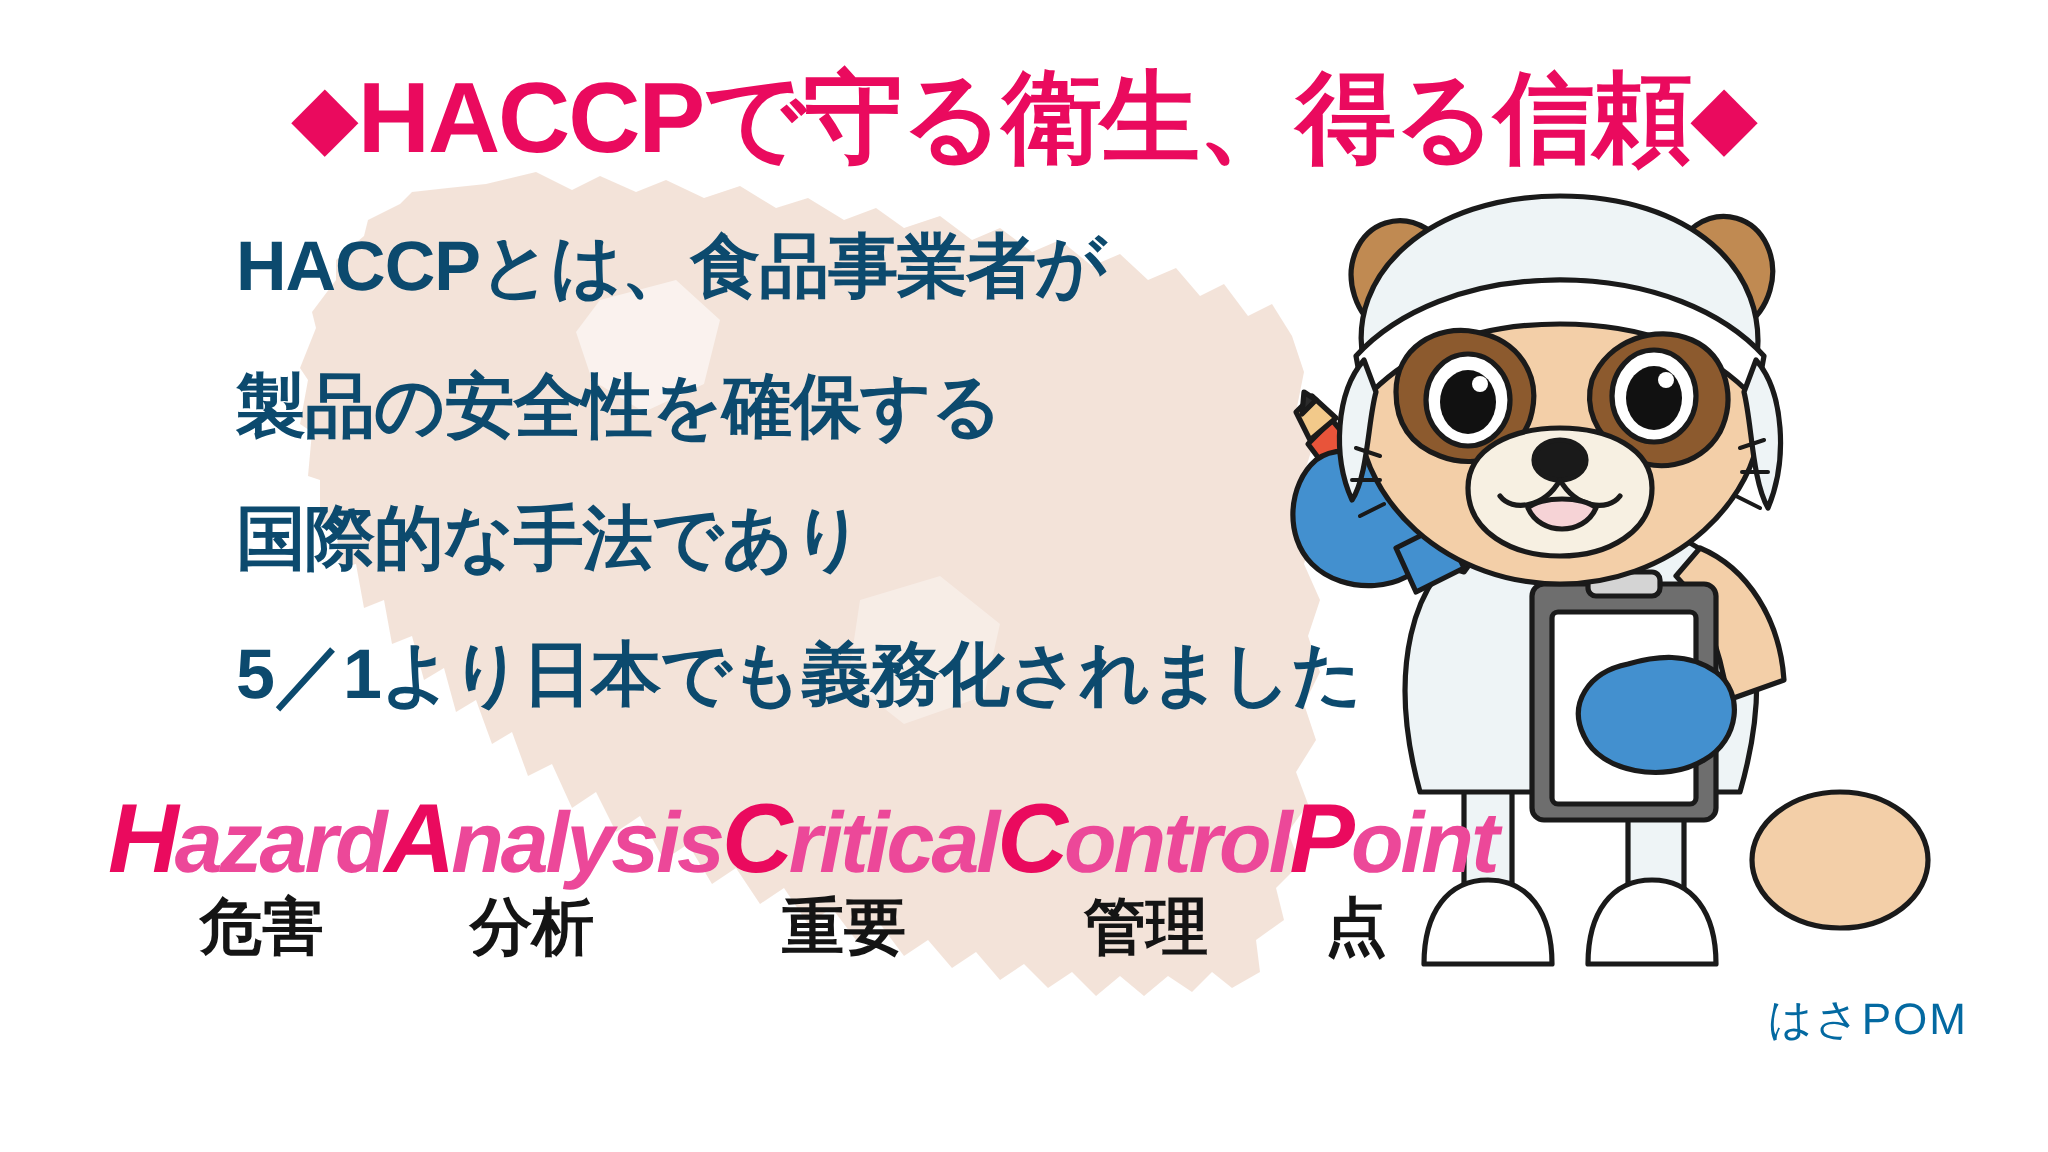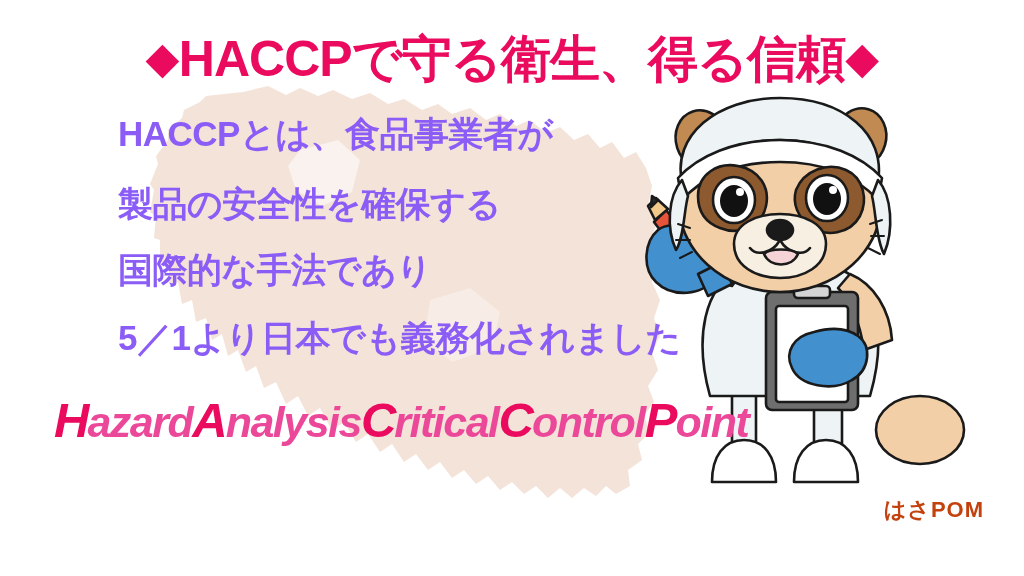--- a/index.html
+++ b/index.html
@@ -65,21 +65,21 @@
     line-height: 1;
     white-space: nowrap;
   }
   #title-row .diamond {
     font-size: 44px;
     vertical-align: 3px;
   }
   #title-row .title-text { letter-spacing: -1px; }
 
   .body-line {
-    color: #8b5cf6;
+    color: #0c4a6e;
     font-weight: bold;
     font-size: 35px;
     letter-spacing: -0.5px;
   }
   #line1 { left: 118px; top: 116px; }
   #line2 { left: 118px; top: 186px; }
   #line3 { left: 118px; top: 252px; }
   #line4 { left: 118px; top: 320px; }
 
   
@@ -119,22 +119,22 @@
   #gloss .g3 { width: 150px; }
   #gloss .g4 { width: 60px; }
 
   
   #caption {
     position: absolute;
     z-index: 3;
     right: 24px;
     top: 496px;
     text-align: left;
-    color: #c2410c;
-    font-weight: bold;
+    color: #0369a1;
+    font-weight: normal;
     line-height: 1.25;
   }
   #caption .cap-name {
     display: block;
     font-size: 22px;
     letter-spacing: 1px;
   }
   #caption .cap-role {
     display: block;
     font-size: 22px;
@@ -238,18 +238,19 @@
     <span class="diamond">◆</span><span class="title-text">HACCPで守る衛生、得る信頼</span><span class="diamond">◆</span>
   </div>
 
   <div class="txt body-line" id="line1">HACCPとは、食品事業者が</div>
   <div class="txt body-line" id="line2">製品の安全性を確保する</div>
   <div class="txt body-line" id="line3">国際的な手法であり</div>
   <div class="txt body-line" id="line4">5／1より日本でも義務化されました</div>
 
   <div class="txt" id="acronym"><span class="cap">H</span><span class="low">azard</span><span class="cap">A</span><span class="low">nalysis</span><span class="cap">C</span><span class="low">ritical</span><span class="cap">C</span><span class="low">ontrol</span><span class="cap">P</span><span class="low">oint</span></div>
 
+  <div class="txt" id="gloss"><span class="g g0">危害</span><span class="g g1">分析</span><span class="g g2">重要</span><span class="g g3">管理</span><span class="g g4">点</span></div>
 
   <div id="caption">
     <span class="cap-name">はさPOM</span>
   </div>
 
 </div>
 
 </body></html>

